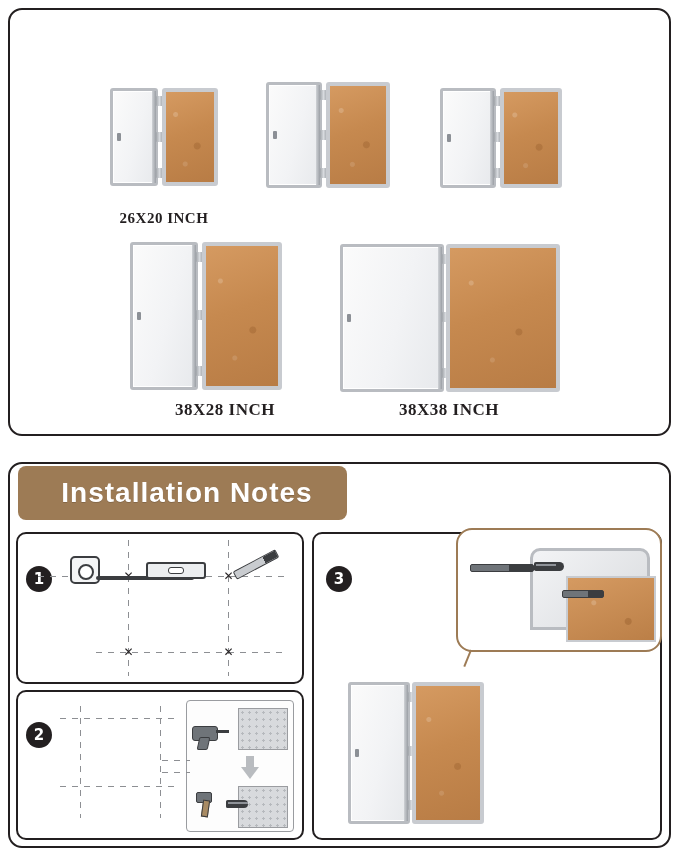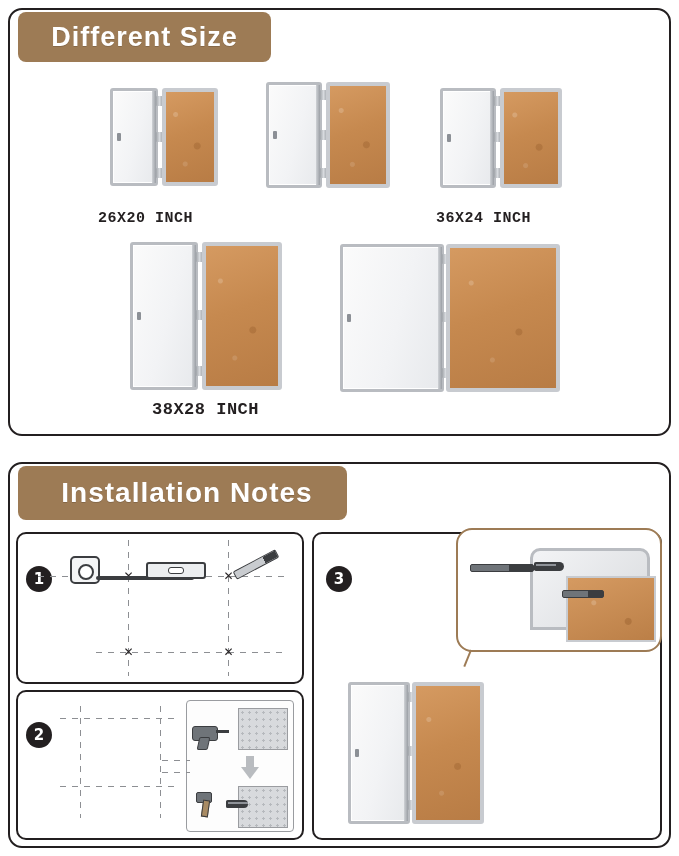--- a/index.html
+++ b/index.html
@@ -145,25 +145,26 @@
     position: absolute;
     left: 0;
     width: 7px;
     height: 10px;
     background: linear-gradient(90deg, #9fa3a8, #d7dade, #9fa3a8);
     border-radius: 1px;
   }
 
   .size-label {
     position: absolute;
+    text-align: center;
     font-size: 15px;
     font-weight: bold;
     color: #231f20;
     letter-spacing: 0.5px;
-    font-family: Liberation Mono, monospace;
+    font-family: Liberation Serif, serif;
   }
 
   
   .sub-box {
     position: absolute;
     border: 2px solid #231f20;
     border-radius: 10px;
     box-sizing: border-box;
     background: #fff;
   }
@@ -390,23 +391,20 @@
     border: 2px solid #c8cbd0;
   }
 </style>
 </head>
 <body>
 
 <div class="page">
 
   <div class="panel" id="panel-size"></div>
 
-  <div class="title-pill" id="title-different-size">
-    <span>Different Size</span>
-  </div>
 
   <div class="board" style="left:110px; top:88px; width:108px; height:98px;">
     <div class="pair">
       <div class="door" style="width:48px;">
         <div class="hinge-edge"></div>
       </div>
       <div class="hinges" style="left:46px;">
         <div class="hinge" style="top:8px;"></div>
         <div class="hinge" style="top:44px;"></div>
         <div class="hinge" style="top:80px;"></div>
@@ -442,21 +440,20 @@
       <div class="hinges" style="left:54px;">
         <div class="hinge" style="top:8px;"></div>
         <div class="hinge" style="top:44px;"></div>
         <div class="hinge" style="top:80px;"></div>
       </div>
       <div class="cork" style="width:62px;">
         <div class="cork-face"></div>
       </div>
     </div>
   </div>
-  <div class="size-label" style="left:436px; top:210px; width:132px;">36X24 INCH</div>
 
   <div class="board" style="left:130px; top:242px; width:152px; height:148px;">
     <div class="pair">
       <div class="door" style="width:68px;">
         <div class="hinge-edge"></div>
       </div>
       <div class="hinges" style="left:66px;">
         <div class="hinge" style="top:10px;"></div>
         <div class="hinge" style="top:68px;"></div>
         <div class="hinge" style="top:124px;"></div>
@@ -476,20 +473,21 @@
       <div class="hinges" style="left:102px;">
         <div class="hinge" style="top:10px;"></div>
         <div class="hinge" style="top:68px;"></div>
         <div class="hinge" style="top:124px;"></div>
       </div>
       <div class="cork" style="width:114px;">
         <div class="cork-face"></div>
       </div>
     </div>
   </div>
+  <div class="size-label" style="left:376px; top:400px; width:146px; font-size:17px;">38X38 INCH</div>
 
   <div class="panel" id="panel-install"></div>
 
   <div class="title-pill" id="title-installation-notes">
     <span>Installation Notes</span>
   </div>
 
   <div class="sub-box" id="step-box-1"></div>
   <div class="step-badge" id="badge-1">1</div>
 

